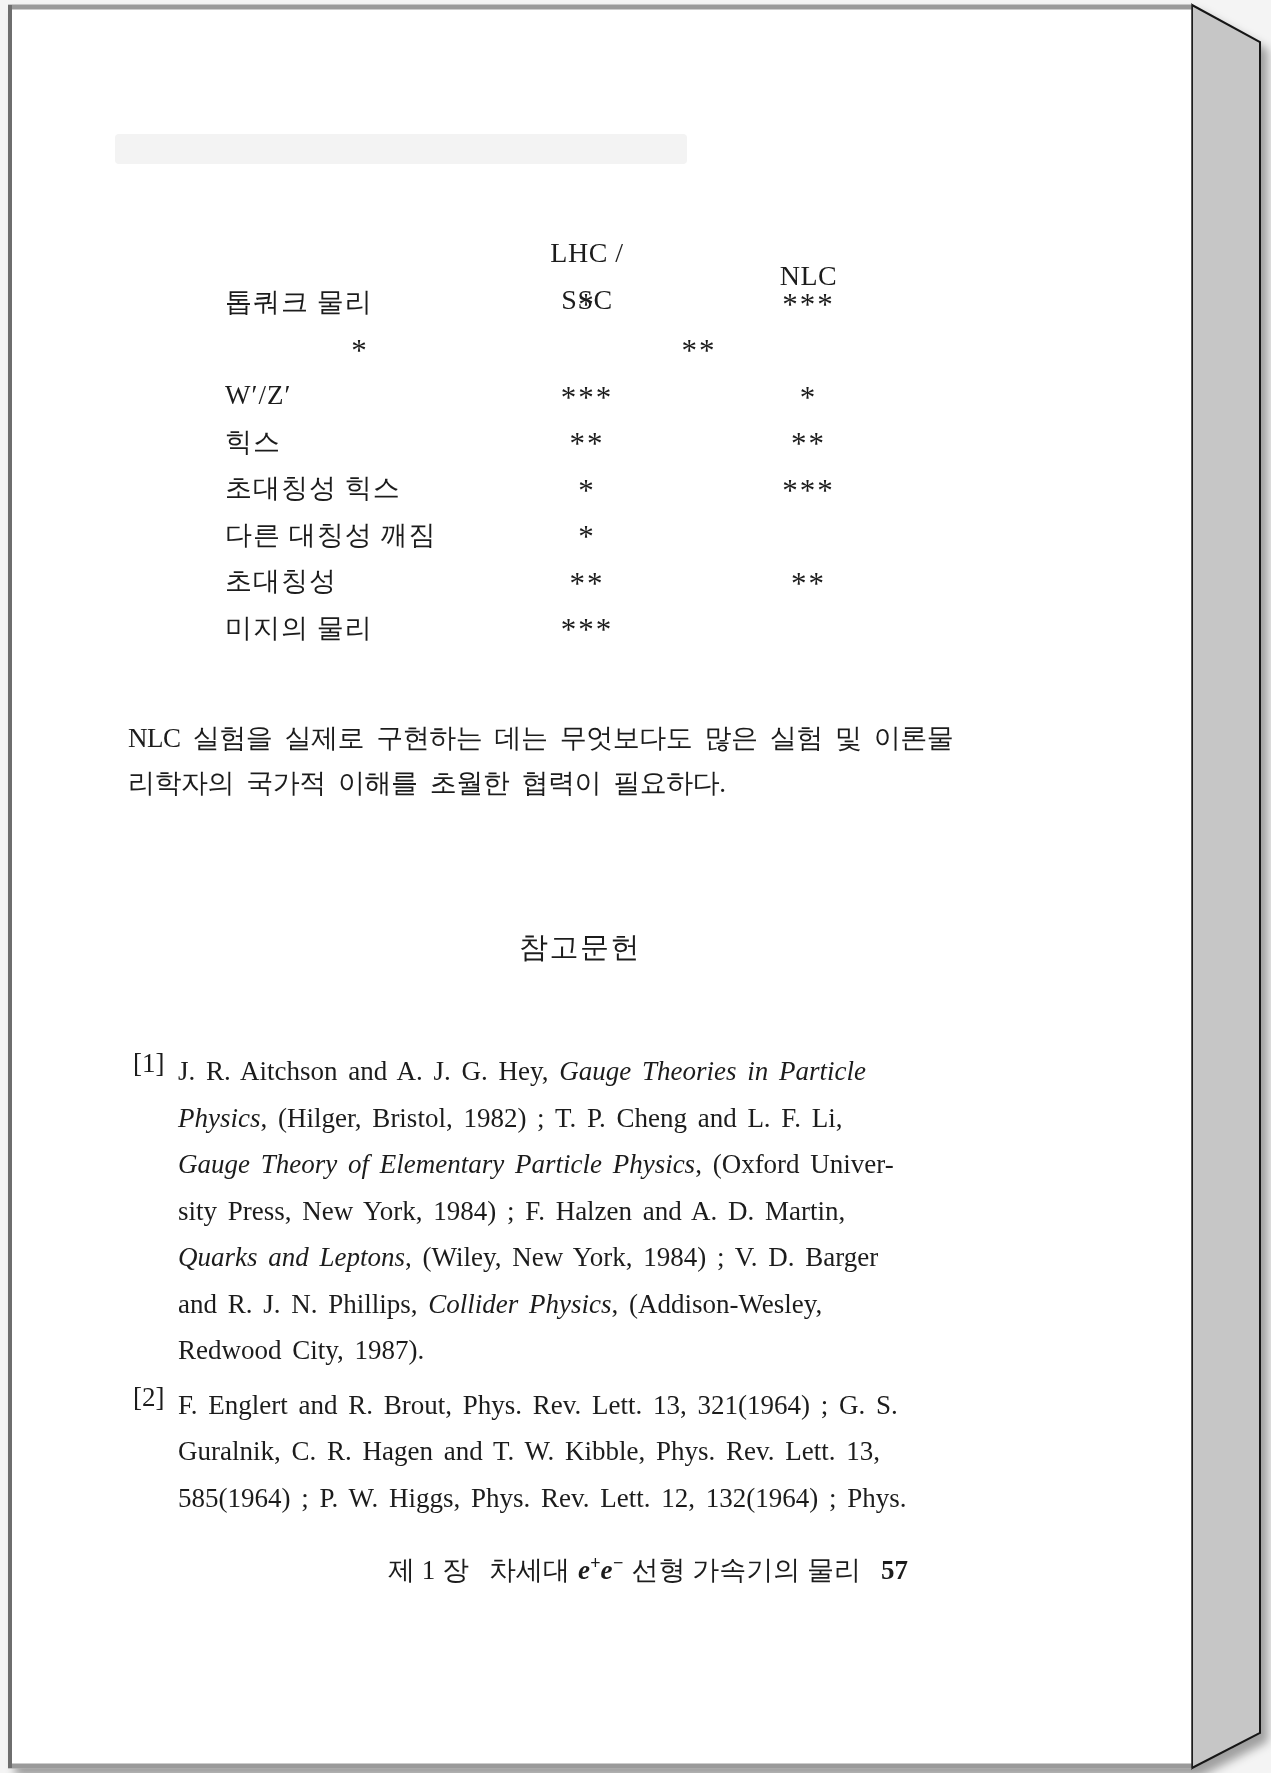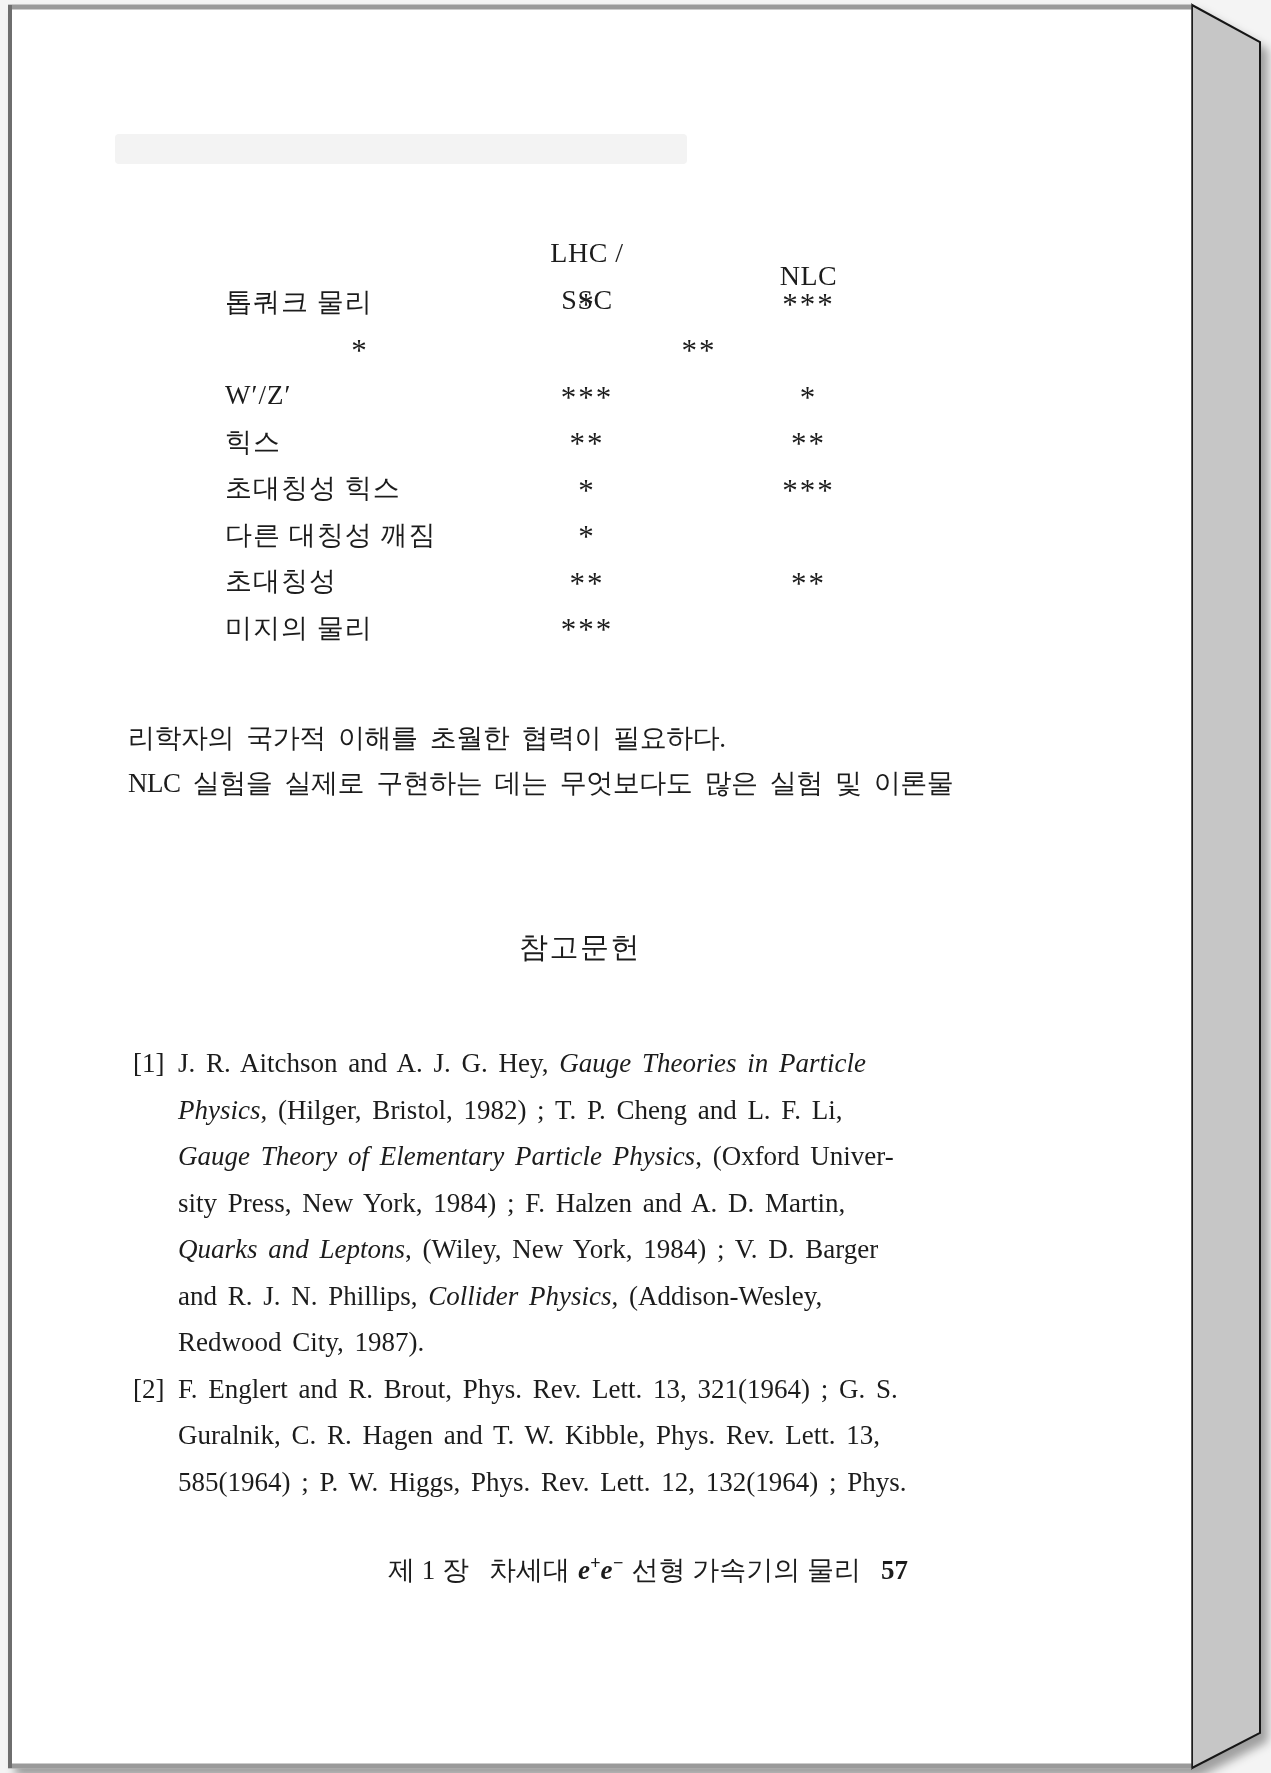--- a/index.html
+++ b/index.html
@@ -28,21 +28,21 @@
   .paragraph { position:absolute; left:128px; top:716px; width:790px;
                font-size:27px; line-height:44.5px; }
   .paragraph .pline { white-space:nowrap; word-spacing:6px; letter-spacing:-0.5px; }
 
   
   .refs-heading { position:absolute; left:519px; top:928px; font-size:29px;
                   letter-spacing:1.5px; font-weight:normal; margin:0; }
   .references { position:absolute; left:133px; top:1040px; width:785px; font-size:27px; }
   .ref-item { display:flex; }
   .ref-marker { flex:0 0 45px; width:45px; line-height:46.5px; }
-  .ref-body { flex:1; }
+  .ref-body { flex:1;margin-top:8px; }
   .ref-line { height:46.5px; line-height:46.5px; white-space:nowrap; word-spacing:4px; }
   .it { font-style:italic; }
   .bd { font-weight:normal; }
 
   
   .footer { position:absolute; left:128px; top:1552px; width:780px; text-align:right;
             font-size:27px; white-space:nowrap; }
   .footer .gap { display:inline-block; width:20px; }
   .footer .sgap { display:inline-block; width:8px; }
   .fe { font-style:italic; font-weight:bold; }
@@ -125,22 +125,22 @@
       </div>
       <div class="t-row">
         <div class="t-label">미지의 물리</div>
         <div class="t-cell"><span class="stars">***</span></div>
         <div></div>
         <div class="t-cell"><span class="stars"></span></div>
       </div>
     </div>
 
     <div class="paragraph">
+      <div class="pline">NLC 실험을 실제로 구현하는 데는 무엇보다도 많은 실험 및 이론물</div>
       <div class="pline">리학자의 국가적 이해를 초월한 협력이 필요하다.</div>
-      <div class="pline">NLC 실험을 실제로 구현하는 데는 무엇보다도 많은 실험 및 이론물</div>
     </div>
 
     <h2 class="refs-heading">참고문헌</h2>
 
     <div class="references">
 
       <div class="ref-item">
         <span class="ref-marker">[1]</span>
         <div class="ref-body">
           <div class="ref-line"><span>J. R. Aitchson and A. J. G. Hey, </span><span class="it">Gauge Theories in Particle</span></div>

